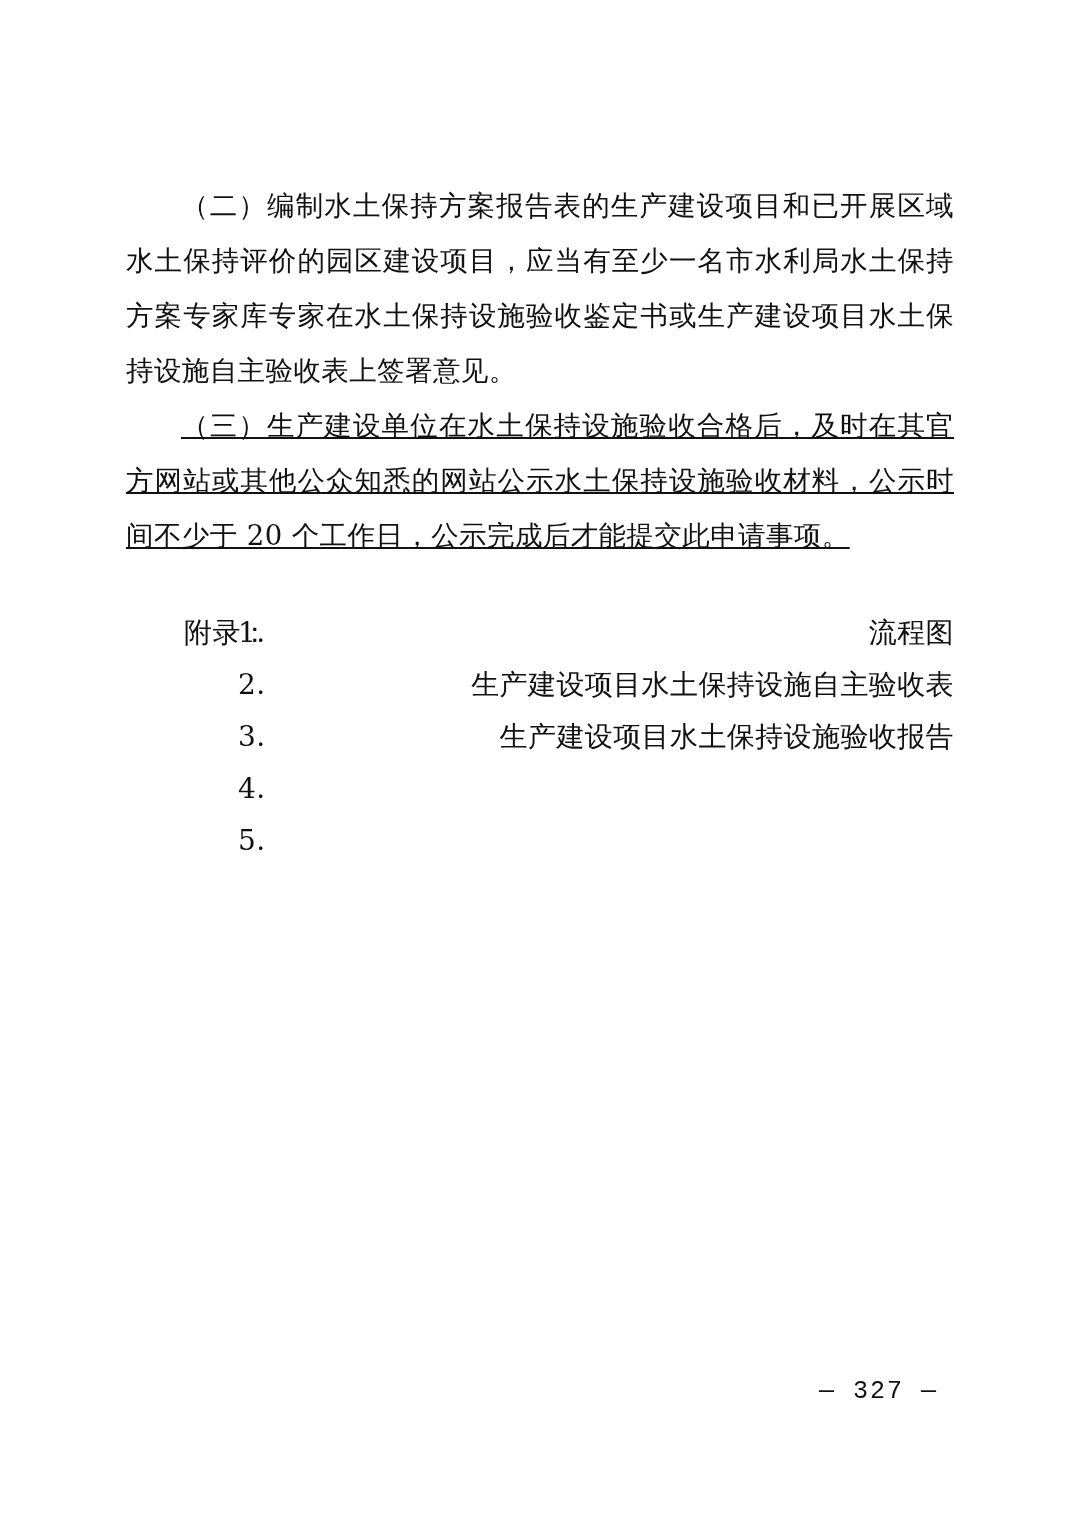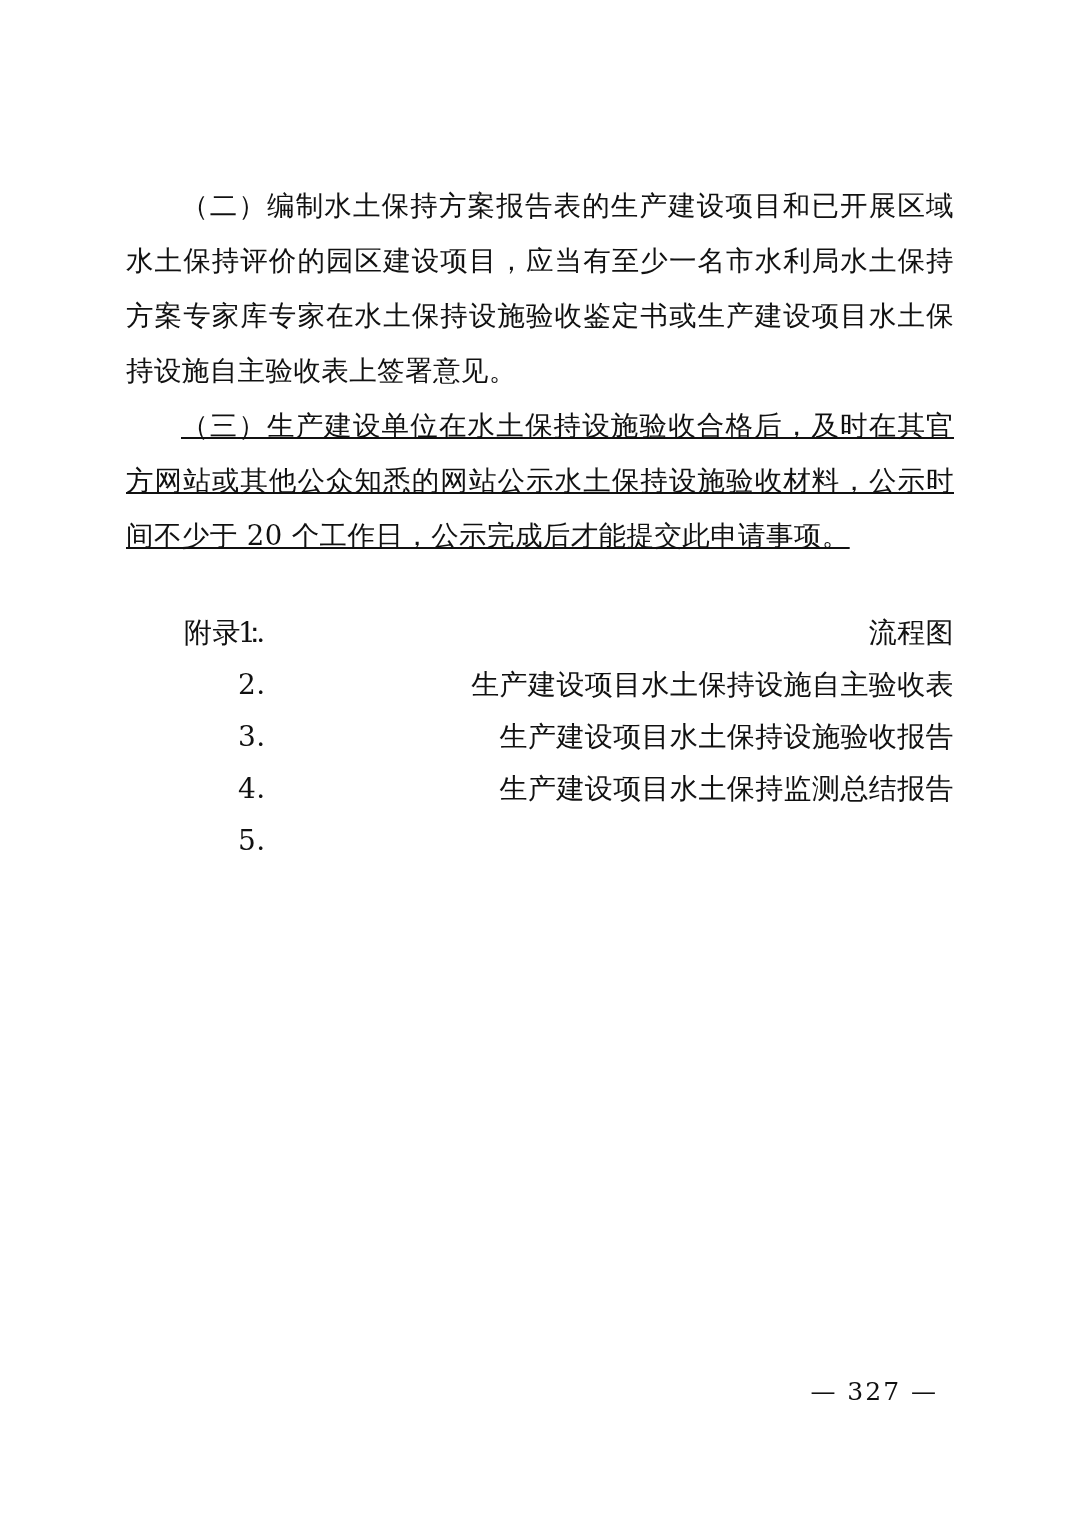--- a/index.html
+++ b/index.html
@@ -83,20 +83,21 @@
   }
   .footer .pagenum {
     display: inline-block;
     padding: 0 10px;
   }
   .footer-inner {
     position: absolute;
     right: 126px;
     bottom: 0;
     white-space: nowrap;
+    font-family: Liberation Mono, monospace;
   }
 </style>
 </head>
 <body>
 
 <div class="page">
 
   <div class="content">
 
     <p class="para">（二）编制水土保持方案报告表的生产建设项目和已开展区域水土保持评价的园区建设项目，应当有至少一名市水利局水土保持方案专家库专家在水土保持设施验收鉴定书或生产建设项目水土保持设施自主验收表上签署意见。</p>
@@ -120,21 +121,20 @@
 
       <div class="appendix-row indented">
         <span class="appendix-label">附录：</span>
         <span class="appendix-num">3.</span>
         <span class="appendix-text">生产建设项目水土保持设施验收报告</span>
       </div>
 
       <div class="appendix-row indented">
         <span class="appendix-label">附录：</span>
         <span class="appendix-num">4.</span>
-        <span class="appendix-text">生产建设项目水土保持监测总结报告</span>
       </div>
 
       <div class="appendix-row indented">
         <span class="appendix-label">附录：</span>
         <span class="appendix-num">5.</span>
       </div>
 
     </div>
 
   </div>

